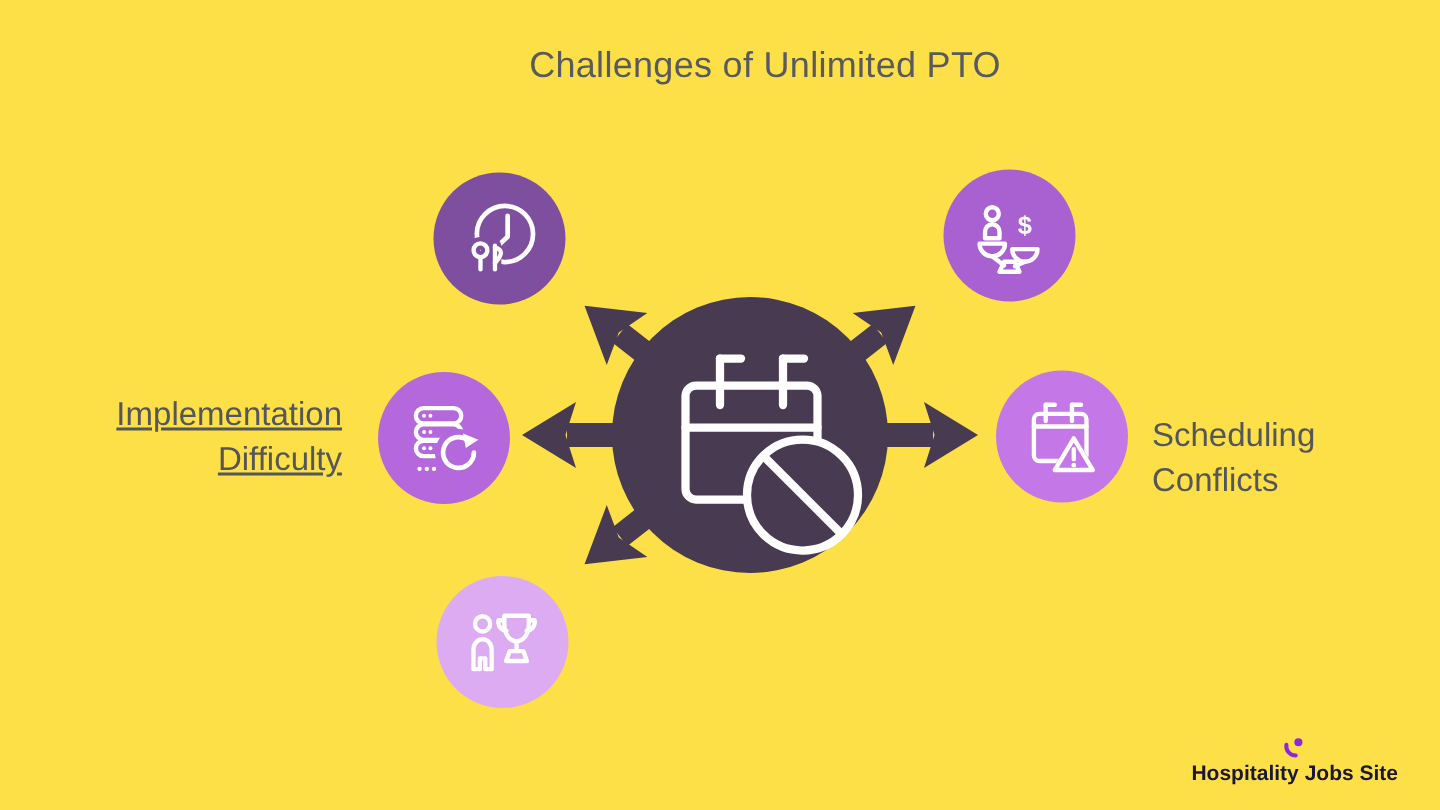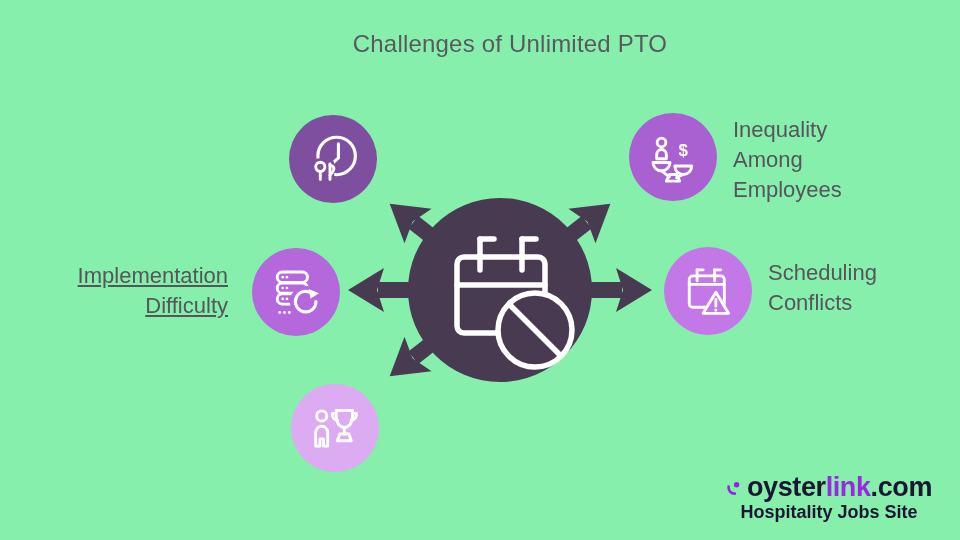--- a/index.html
+++ b/index.html
@@ -1,17 +1,17 @@
 <!DOCTYPE html>
 <html><head>
 <meta charset="utf-8">
 <style>
   html,body{margin:0;padding:0;background:#ffffff;}
   #stage{
-    position:relative;width:960px;height:540px;background:#86efac;overflow:hidden;
+    position:relative;width:960px;height:540px;background:#fde047;overflow:hidden;
     font-family:"Liberation Sans",sans-serif;
   }
   .title{
     position:absolute;left:345px;top:30px;width:330px;text-align:center;
     font-size:24px;font-weight:400;color:#595a5e;letter-spacing:.2px;
   }
   .sat-circle{
     position:absolute;width:88px;height:88px;border-radius:50%;
     display:flex;align-items:center;justify-content:center;
   }
@@ -21,21 +21,21 @@
   }
   .align-r{text-align:right;}
   .align-l{text-align:left;}
   #hub-wrap{position:absolute;left:330px;top:120px;width:340px;height:340px;}
   .logo{
     position:absolute;right:28px;bottom:16px;display:flex;flex-direction:column;
     align-items:center;gap:1px;
   }
   .logo-row{display:flex;align-items:center;gap:5px;}
   .brand{font-size:27px;font-weight:700;letter-spacing:-0.4px;line-height:1;}
-  .tagline{font-size:18px;font-weight:700;line-height:1.2;}
+  .tagline{font-size:14px;font-weight:700;line-height:1.2;}
   svg text{font-family:"Liberation Sans",sans-serif;}
 </style>
 </head>
 <body>
 
 <div id="stage">
 
   <div class="title">Challenges of Unlimited PTO</div>
 
   <div id="hub-wrap" style="color: rgb(71, 58, 81);">
@@ -101,21 +101,20 @@
       <circle cx="14.5" cy="12" r="3.6"></circle>
       <path d="M10.5,25.5 v-3.5 a4,4.2 0 0 1 8,0 v3.5 z"></path>
       <path d="M7.5,28.5 a7,7 0 0 0 14,0 z"></path>
       <path d="M25.5,31.5 a7,7 0 0 0 14,0 z"></path>
       <text x="32.5" y="23" text-anchor="middle" font-size="14" font-weight="bold" fill="#ffffff" stroke="none">$</text>
       <path d="M14.5,35.5 L21,40.5"></path>
       <path d="M32.5,38.5 L27,41"></path>
       <path d="M18.5,44 h11 l-2.5,-5.5 h-6 z"></path>
     </svg>
   </div>
-  <div class="sat-label align-l" style="left:733px;top:115px;width:150px;">Inequality Among Employees</div>
 
   <div class="sat-circle" style="left: 252px; top: 248px; background-color: rgb(180, 104, 220); color: rgb(180, 104, 220);">
     <svg width="58" height="58" viewBox="0 0 48 48" fill="none" stroke-linecap="round" stroke-linejoin="round">
       <g stroke="#ffffff" stroke-width="2.4">
         <rect x="8.5" y="7.5" width="25" height="8.5" rx="4.2"></rect>
         <rect x="8.5" y="16.5" width="25" height="8.5" rx="4.2"></rect>
         <rect x="8.5" y="25.5" width="25" height="8.5" rx="4.2"></rect>
       </g>
       <g fill="#ffffff" stroke="none">
         <circle cx="13" cy="11.7" r="1.1"></circle>
@@ -144,38 +143,37 @@
         <line x1="15" y1="6.5" x2="20" y2="6.5"></line>
         <line x1="29.5" y1="6.5" x2="29.5" y2="15.5"></line>
         <line x1="29.5" y1="6.5" x2="34.5" y2="6.5"></line>
       </g>
       <polygon points="30.5,22.5 43,43.5 18,43.5" fill="currentColor" stroke="none"></polygon>
       <path d="M30.5,25 L41,42.5 L20,42.5 Z" stroke="#ffffff" stroke-width="2.4"></path>
       <line x1="30.5" y1="31" x2="30.5" y2="36.5" stroke="#ffffff" stroke-width="2.4"></line>
       <circle cx="30.5" cy="39.8" r="1.3" fill="#ffffff" stroke="none"></circle>
     </svg>
   </div>
-  <div class="sat-label align-l" style="left:768px;top:258px;width:140px;">Scheduling Conflicts</div>
+  <div class="sat-label align-l" style="left:768px;top:275px;width:140px;">Scheduling Conflicts</div>
 
   <div class="sat-circle" style="left: 291px; top: 384px; background-color: rgb(220, 171, 242); color: rgb(220, 171, 242);">
     <svg width="58" height="58" viewBox="0 0 48 48" fill="none" stroke="#ffffff" stroke-width="2.4" stroke-linecap="round" stroke-linejoin="round">
       <circle cx="13" cy="14" r="4.2"></circle>
       <path d="M8,39 v-11 a5,5.5 0 0 1 10,0 v11 h-3.5 v-6 h-3 v6 z"></path>
       <path d="M25,9.5 h13.5 v4 c0,6.5 -3,10 -6.75,10 c-3.75,0 -6.75,-3.5 -6.75,-10 z"></path>
       <path d="M25,12 h-3.2 a4.8,4.8 0 0 0 4.4,5.8"></path>
       <path d="M38.5,12 h3.2 a4.8,4.8 0 0 1 -4.4,5.8"></path>
       <line x1="31.75" y1="23.5" x2="31.75" y2="28.5"></line>
       <path d="M26,34.5 h11.5 l-2,-5.5 h-7.5 z"></path>
     </svg>
   </div>
 
   <div class="logo">
     <div class="logo-row">
       <svg width="16" height="16" viewBox="0 0 16 16">
         <circle cx="10.6" cy="4.8" r="2.7" fill="#8d28da"></circle>
         <path d="M2.6,6.5 a6.3,6.3 0 0 0 6.2,7.2" fill="none" stroke="#8d28da" stroke-width="2.7" stroke-linecap="round"></path>
       </svg>
-      <span class="brand"><span style="color: rgb(27, 23, 51);">oyster</span><span style="color: rgb(155, 40, 224);">link</span><span style="color: rgb(27, 23, 51);">.com</span></span>
     </div>
     <div class="tagline" style="color: rgb(27, 23, 51);">Hospitality Jobs Site</div>
   </div>
 
 </div>
 
 </body></html>

